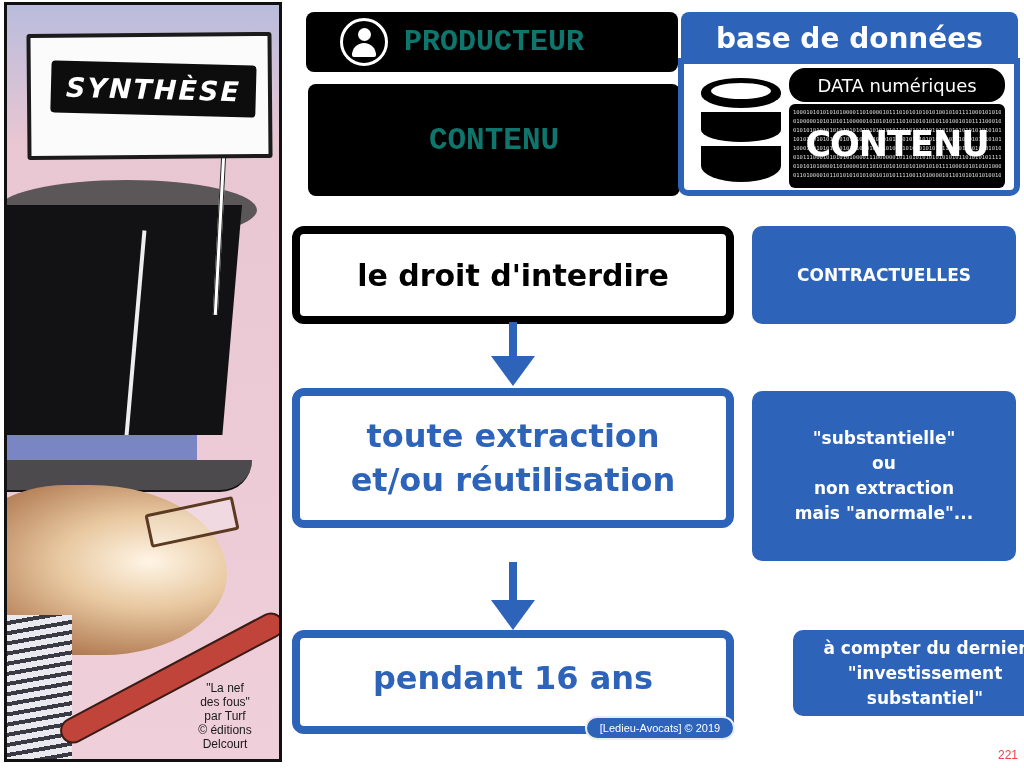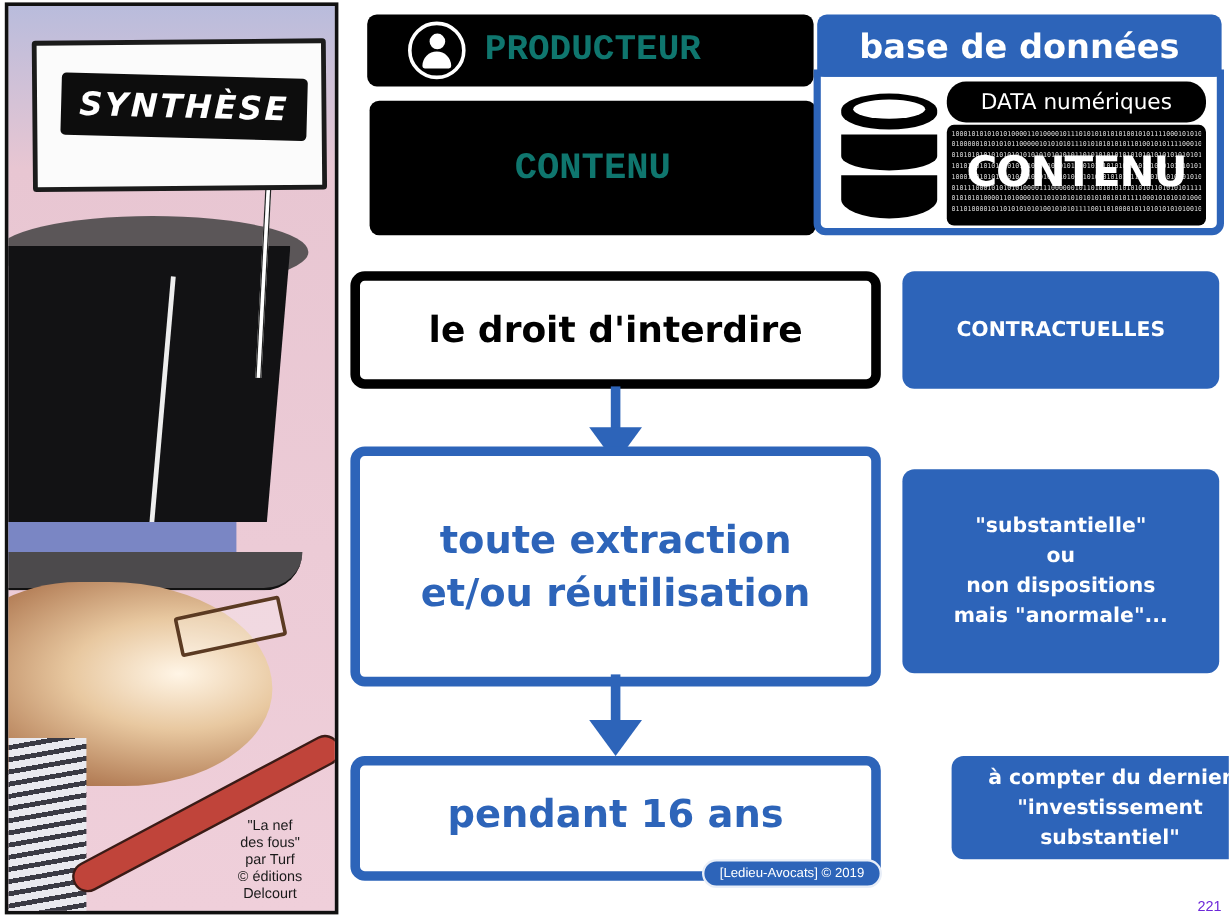--- a/index.html
+++ b/index.html
@@ -130,42 +130,42 @@
   }
   .side1 { left: 752px; top: 226px; width: 264px; height: 98px; }
   .side2 { left: 752px; top: 391px; width: 264px; height: 170px; }
   .side3 { left: 793px; top: 630px; width: 264px; height: 86px; text-align: right; }
   .side-line { display: block; }
 
   .blue-outline {
     border: 8px solid #2d64b9; border-radius: 12px; background: #fff; color: #2d64b9;
     font-family: "DejaVu Sans", sans-serif; font-weight: bold; flex-direction: column;
   }
-  .extraction { left: 292px; top: 372px; width: 442px; height: 200px; font-size: 32px; line-height: 44px; }
+  .extraction { left: 292px; top: 388px; width: 442px; height: 140px; font-size: 32px; line-height: 44px; }
   .pendant { left: 292px; top: 630px; width: 442px; height: 104px; font-size: 32px; padding-bottom: 8px; }
 
   .arrow { position: absolute; width: 44px; }
   .arrow .shaft { position: absolute; left: 18px; top: 0; width: 8px; background: #2d64b9; }
   .arrow .head { position: absolute; left: 0; width: 0; height: 0; border-left: 22px solid transparent; border-right: 22px solid transparent; border-top: 30px solid #2d64b9; }
   .arrow1 { left: 491px; top: 322px; height: 64px; }
   .arrow1 .shaft { height: 36px; }
   .arrow1 .head { top: 34px; }
   .arrow2 { left: 491px; top: 562px; height: 70px; }
   .arrow2 .shaft { height: 40px; }
   .arrow2 .head { top: 38px; }
 
   .copyright {
     position: absolute; left: 585px; top: 716px; width: 150px; height: 24px;
     background: #2d64b9; color: #fff; border: 2px solid #e8eef8; border-radius: 12px;
     font-family: Liberation Sans, sans-serif; font-size: 11px;
     display: flex; align-items: center; justify-content: center;
   }
   .page-number {
     position: absolute; right: 6px; top: 748px;
-    font-family: "Liberation Sans", sans-serif; font-size: 12px; color: #6d28d9;
+    font-family: "Liberation Sans", sans-serif; font-size: 12px; color: #ef4444;
   }
 </style>
 </head>
 <body>
 
 <div class="comic">
   <div class="hat-top"></div>
   <div class="hat-body"></div>
   <div class="hat-shine"></div>
   <div class="hat-band"></div>
@@ -238,21 +238,21 @@
   <span>pendant 16 ans</span>
 </div>
 <div class="copyright">[Ledieu-Avocats] © 2019</div>
 
 <div class="box blue-side side1">
   <span class="side-line">CONTRACTUELLES</span>
 </div>
 <div class="box blue-side side2">
   <span class="side-line">"substantielle"</span>
   <span class="side-line">ou</span>
-  <span class="side-line">non dispositions</span>
+  <span class="side-line">non extraction</span>
   <span class="side-line">mais "anormale"...</span>
 </div>
 <div class="box blue-side side3">
   <span class="side-line">à compter du dernier</span>
   <span class="side-line">"investissement</span>
   <span class="side-line">substantiel"</span>
 </div>
 
 <div class="page-number">221</div>
 

